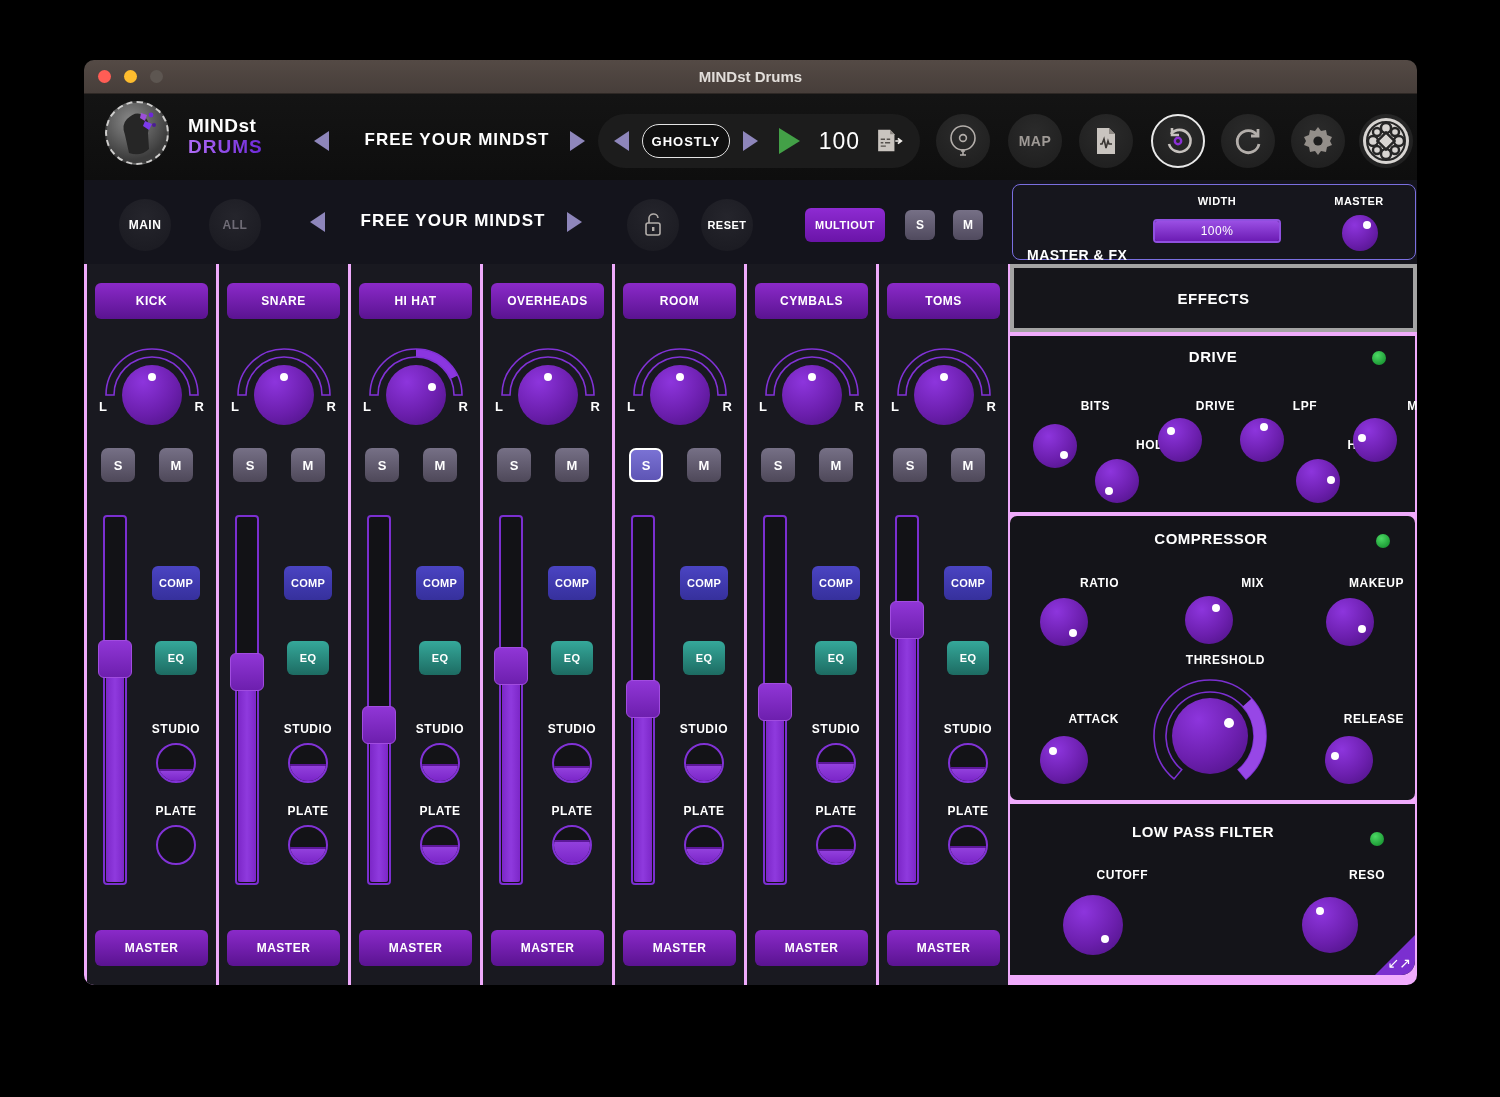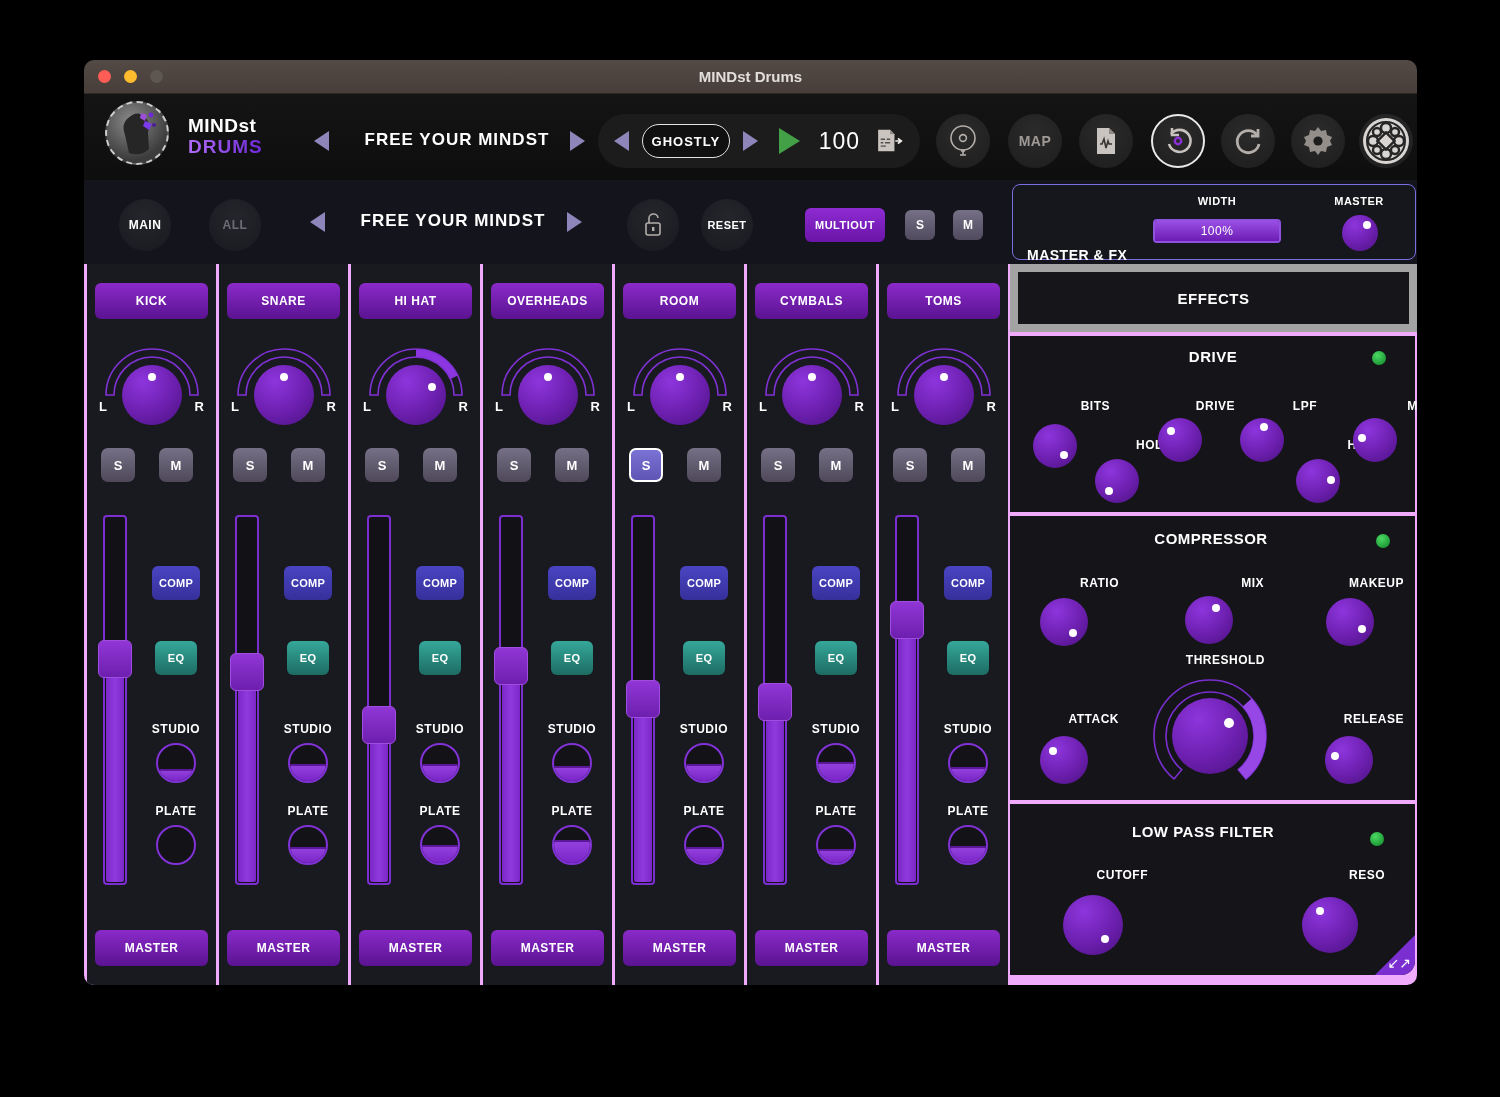--- a/index.html
+++ b/index.html
@@ -118,24 +118,24 @@
            border-top:2px solid #5c1899; }
   .ch-master { position:absolute; left:8px; right:8px; top:666px; height:36px; border-radius:6px;
                background:linear-gradient(#8a2ac9,#5a1391); color:#fff; font-size:12px; letter-spacing:.5px;
                display:flex; align-items:center; justify-content:center; cursor:pointer; }
 
   
   .fxpanel { position:relative; flex:1; margin-left:2px; }
   .tabs { position:absolute; left:0; top:0; right:0; height:68px; display:flex; gap:2px; }
   .tab { flex:1; background:#15151a; color:#fff; font-size:15px; letter-spacing:.5px;
          display:flex; align-items:center; justify-content:center; cursor:pointer; }
-  .tab.selected { border:8px solid #a3a3a3; }
+  .tab.selected { border:4px solid #a3a3a3; }
   .card { position:absolute; left:0; right:2px; background:#141419; }
   .card-drive { top:72px;  height:176px; }
-  .card-comp  { top:252px; height:284px; }
+  .card-comp  { top:252px; height:284px;border-radius:7px; }
   .card-lpf   { top:540px; height:171px; border-bottom-right-radius:14px; overflow:hidden; }
   .card-title { position:absolute; width:240px; text-align:center; color:#fff; font-size:15px; letter-spacing:.5px; }
   .led { position:absolute; width:14px; height:14px; border-radius:50%;
          background:radial-gradient(circle at 38% 32%, #4cd964, #1f9e38 70%); }
   .klabel { position:absolute; width:110px; text-align:right; color:#fff; font-size:12px; letter-spacing:.5px; }
   .tband { fill:none; stroke:#7b2fd0; stroke-width:1.6; }
   .tfill { fill:#9747e6; }
   .corner { position:absolute; right:0; bottom:0; width:0; height:0;
             border-left:40px solid transparent; border-bottom:40px solid #7b2fd0; cursor:pointer; }
   .corner-arrow { position:absolute; right:4px; bottom:4px; color:#fff; font-size:14px; font-weight:400; cursor:pointer; }

